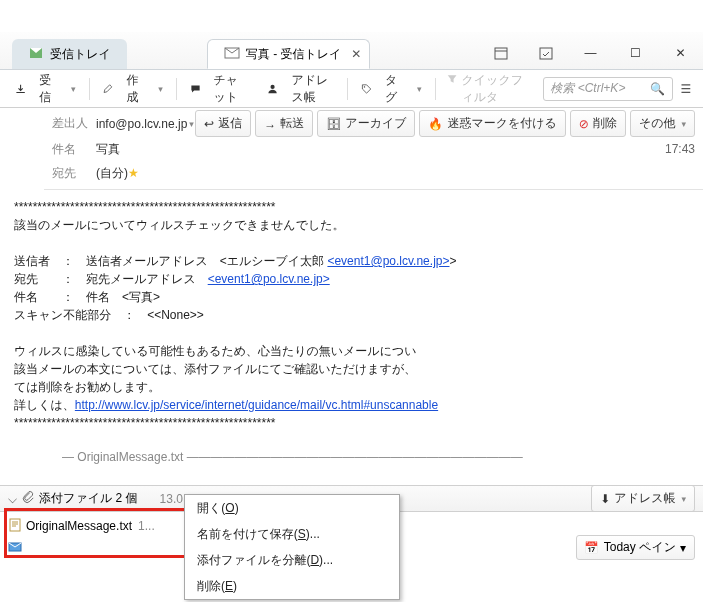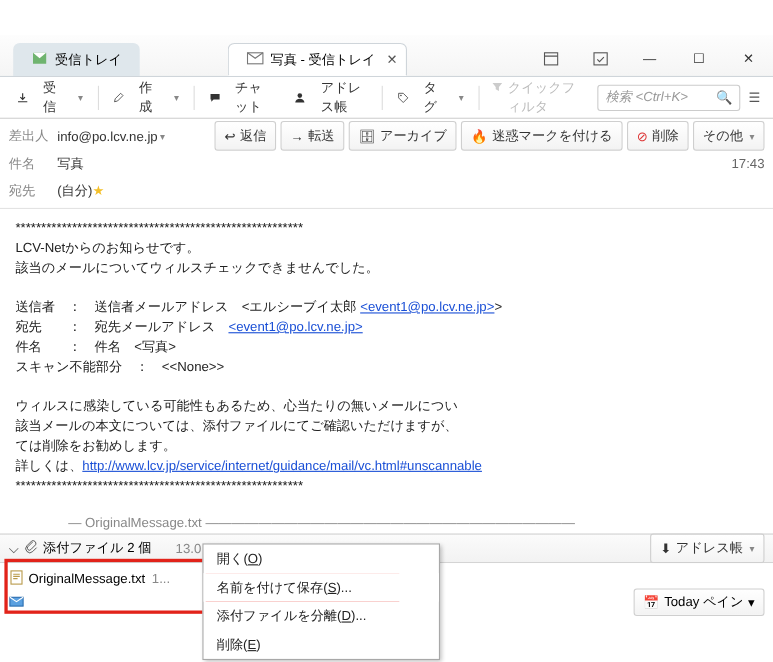--- a/index.html
+++ b/index.html
@@ -20,21 +20,21 @@
 .tbtn { display: flex; align-items: center; gap: 13px; padding: 4px 8px; border: 1px solid transparent; border-radius: 2px; color: #333; }
 .tbtn .caret { color: #888; font-size: 9px; margin-left: 2px; }
 .tbtn svg, .tbtn .glyph { width: 16px; height: 16px; color: #4a4a4a; }
 .tsep { width: 1px; height: 22px; background: #ddd; margin: 0 2px; }
 .quickfilter { color: #bbb; display: flex; gap: 4px; padding: 0 8px; }
 .searchbox { margin-left: auto; width: 170px; height: 24px; border: 1px solid #ccc; border-radius: 3px; display: flex; align-items: center; padding: 0 6px; color: #999; font-style: italic; }
 .searchbox .mag { margin-left: auto; color: #2a7bd6; font-style: normal; }
 .menu-btn { width: 30px; display: flex; align-items: center; justify-content: center; color: #555; }
 
 
-.hdr { padding: 2px 8px 4px 8px; border-bottom: 1px solid #e3e3e3; background: #fff; }
+.hdr { padding: 2px 8px 4px 8px; border-bottom: 1px solid #e3e3e3; background: #fff; margin-left: 44px; }
 .hdr-row { display: flex; align-items: center; min-height: 24px; }
 .hdr-label { color: #888; width: 44px; }
 .hdr-val { color: #333; }
 .hdr-actions { margin-left: auto; display: flex; gap: 4px; }
 .abtn { border: 1px solid #cfcfcf; background: linear-gradient(#fff,#f3f3f3); border-radius: 3px; padding: 4px 8px; display: flex; align-items: center; gap: 4px; color: #333; }
 .abtn .caret { color: #888; font-size: 9px; margin-left: 2px; }
 .time { margin-left: auto; color: #666; }
 .star { color: #f4c02a; }
 
 
@@ -206,21 +206,20 @@
   <div class="hdr-row">
     <span class="hdr-label">宛先</span>
     <span class="hdr-val">(自分)</span>
     <span class="star">★</span>
   </div>
 </div>
 
 <div class="body-wrap">
   <div class="body">
     <div>********************************************************</div>
-    <div>LCV-Netからのお知らせです。</div>
     <div>該当のメールについてウィルスチェックできませんでした。</div>
     <div>&nbsp;</div>
     <div><span>送信者　：　送信者メールアドレス　&lt;エルシーブイ太郎 </span><a>&lt;event1@po.lcv.ne.jp&gt;</a><span>&gt;</span></div>
     <div><span>宛先　　：　宛先メールアドレス　</span><a>&lt;event1@po.lcv.ne.jp&gt;</a></div>
     <div>件名　　：　件名　&lt;写真&gt;</div>
     <div>スキャン不能部分　：　&lt;&lt;None&gt;&gt;</div>
     <div>&nbsp;</div>
     <div>ウィルスに感染している可能性もあるため、心当たりの無いメールについ</div>
     <div>該当メールの本文については、添付ファイルにてご確認いただけますが、</div>
     <div>ては削除をお勧めします。</div>

